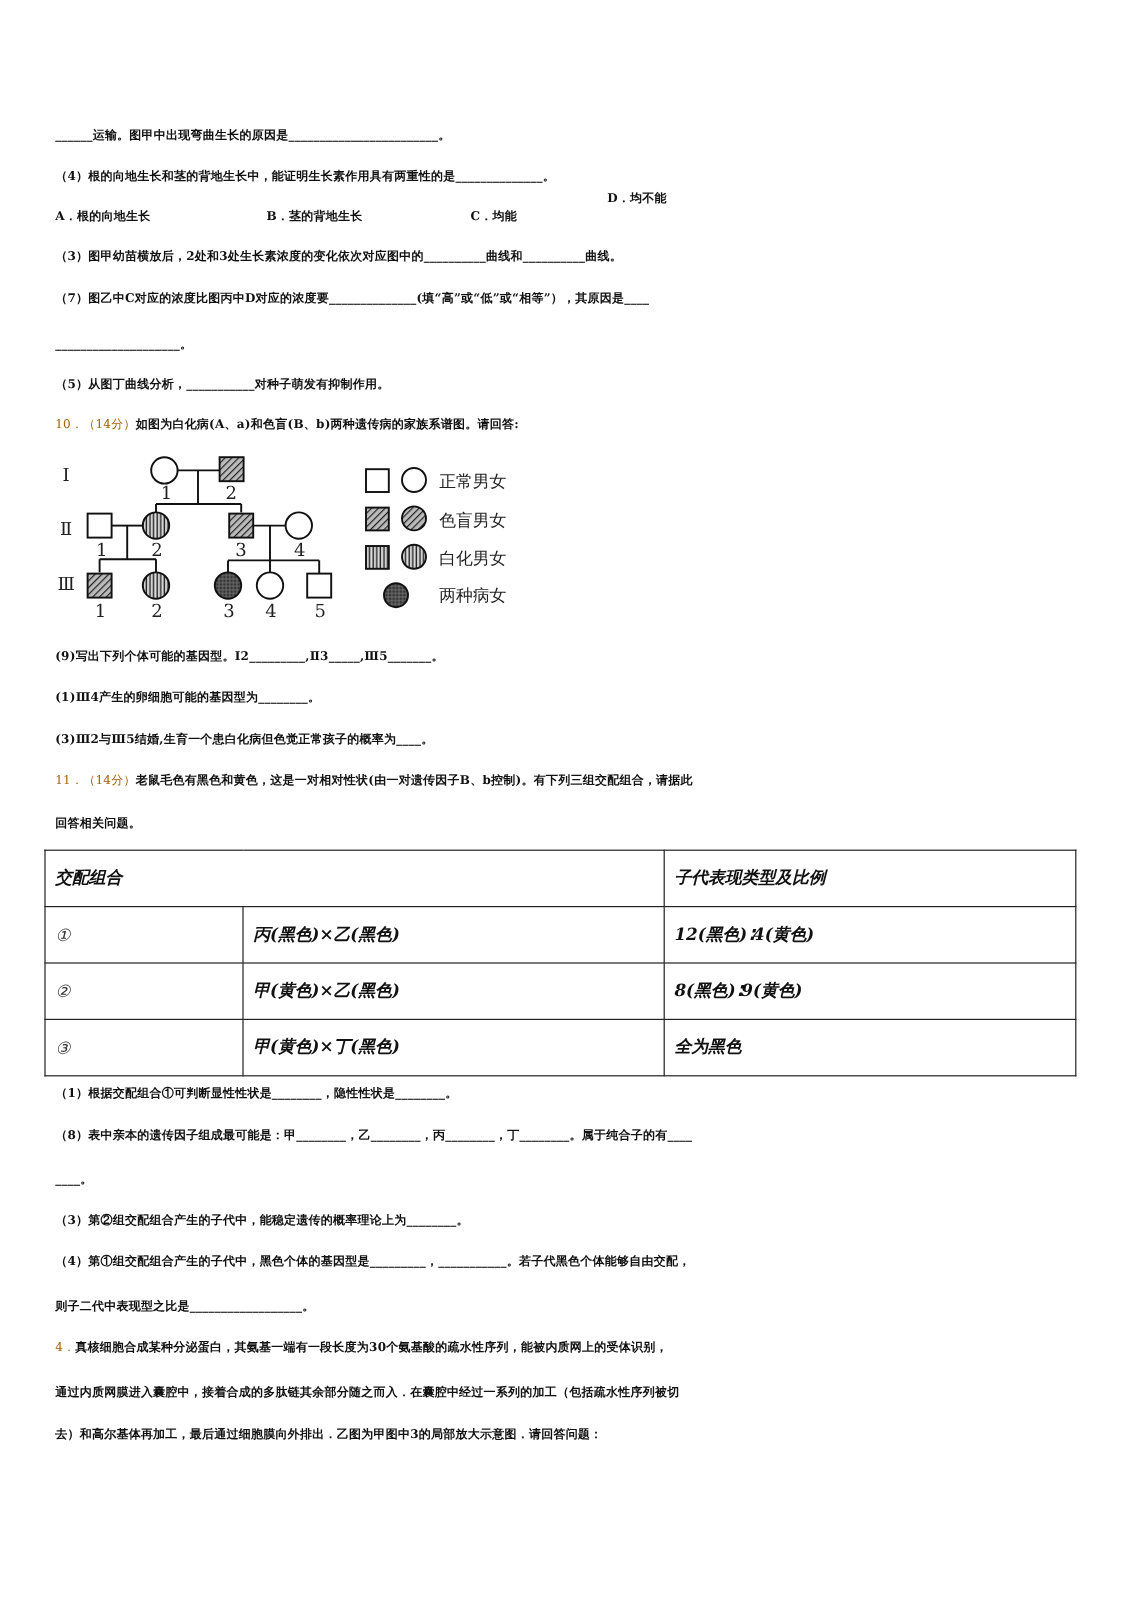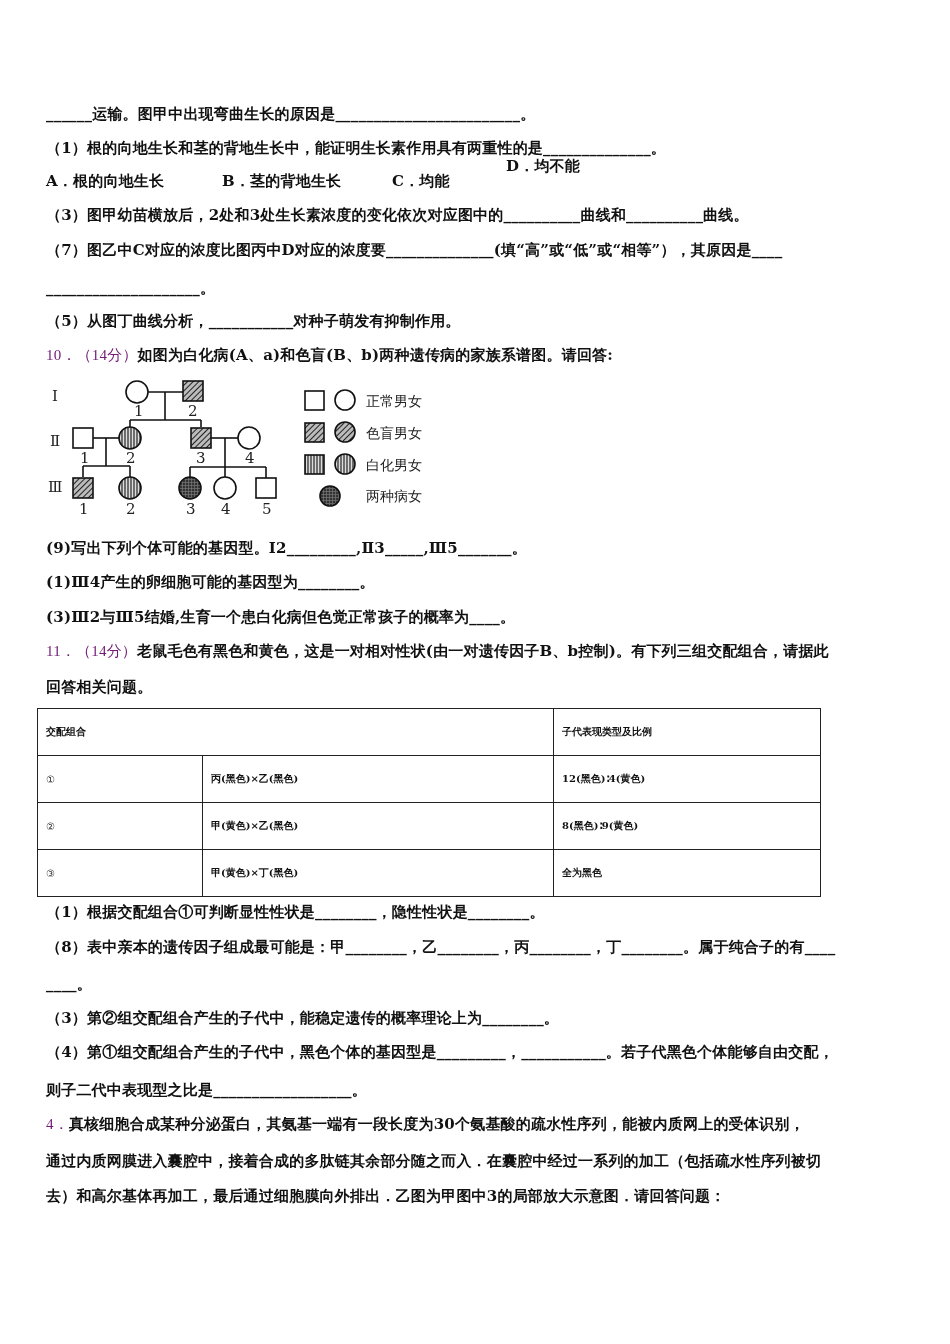--- a/index.html
+++ b/index.html
@@ -1,31 +1,31 @@
 <!DOCTYPE html>
 <html><head>
 <meta charset="utf-8">
 <style>
   html, body { margin: 0; padding: 0; background: #ffffff; }
   body { width: 950px; height: 1344px; position: relative; overflow: hidden;
          font-family: "DejaVu Serif", "Liberation Serif", serif; color: #111; }
-  .line { position: absolute; left: 46px; font-size: 15px; font-weight: bold; white-space: nowrap; line-height: 20px; letter-spacing: 0.2px; }
-  .light { font-weight: normal; color: #701a75; font-family: Liberation Serif, serif; }
+  .line { position: absolute; left: 46px; font-size: 10px; font-weight: bold; white-space: nowrap; line-height: 20px; letter-spacing: 0.2px; }
+  .light { font-weight: normal; color: #a16207; }
   .pedigree { position: absolute; left: 40px; top: 370px; width: 400px; height: 150px; }
-  table.cross { position: absolute; left: 37px; top: 708px; width: 784px; border-collapse: collapse;
-                font-size: 10px; font-weight: bold; }
+  table.cross { position: absolute; left: 37px; top: 708px; width: 860px; border-collapse: collapse;
+                font-size: 14px; font-weight: bold; font-style: italic; }
   table.cross td { border: 1.5px solid #222; height: 46px; padding: 0 8px; vertical-align: middle; }
   table.cross td.c1 { width: 148px; font-weight: normal; color: #333; }
   table.cross td.c2 { width: 334px; }
 </style>
 </head>
 <body>
 
 <div class="line" style="top:104px">______运输。图甲中出现弯曲生长的原因是________________________。</div>
-<div class="line" style="top:138px">（1）根的向地生长和茎的背地生长中，能证明生长素作用具有两重性的是______________。</div>
+<div class="line" style="top:138px">（4）根的向地生长和茎的背地生长中，能证明生长素作用具有两重性的是______________。</div>
 <div class="line" style="top:171px; left:46px">A．根的向地生长</div>
 <div class="line" style="top:171px; left:222px">B．茎的背地生长</div>
 <div class="line" style="top:171px; left:392px">C．均能</div>
 <div class="line" style="top:156px; left:506px">D．均不能</div>
 <div class="line" style="top:205px">（3）图甲幼苗横放后，2处和3处生长素浓度的变化依次对应图中的__________曲线和__________曲线。</div>
 <div class="line" style="top:240px">（7）图乙中C对应的浓度比图丙中D对应的浓度要______________(填“高”或“低”或“相等”），其原因是____</div>
 <div class="line" style="top:278px">____________________。</div>
 <div class="line" style="top:311px">（5）从图丁曲线分析，___________对种子萌发有抑制作用。</div>
 
 <div class="line" style="top:345px">

